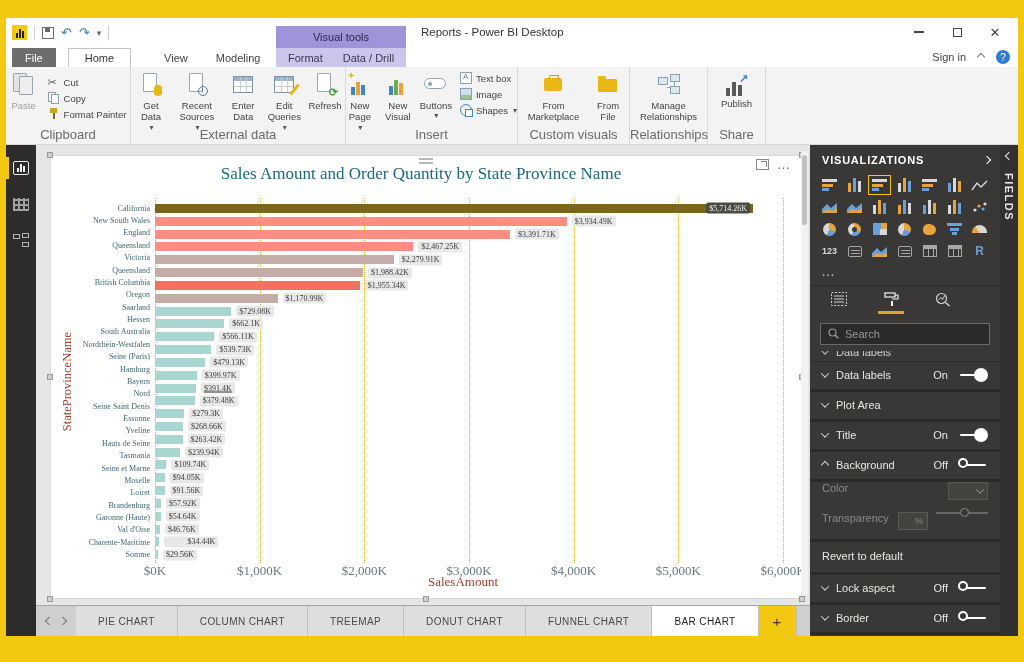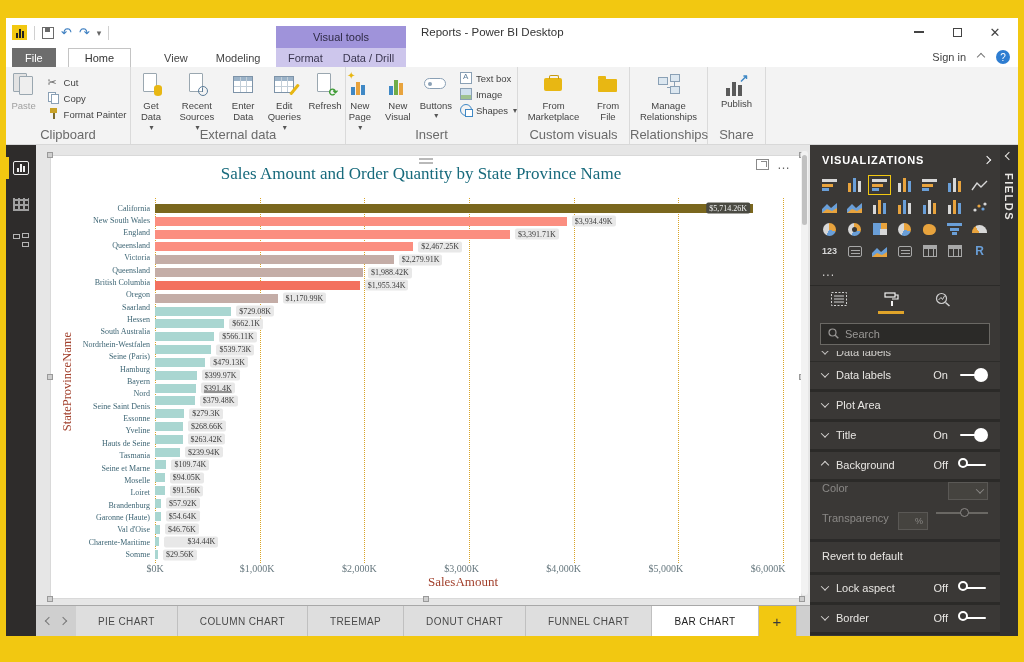--- a/index.html
+++ b/index.html
@@ -123,21 +123,21 @@
   .ylab-wrap{width:16px;flex:none;display:flex;align-items:center;justify-content:center}
   .ylab{transform:rotate(180deg);writing-mode:vertical-rl;font-size:12.5px;color:#a13f2b}
   .cats{width:80px;flex:none;display:flex;flex-direction:column}
   .cat{flex:1;display:flex;align-items:center;justify-content:flex-end;padding-right:5px;font-size:8px;color:#3d6574;white-space:nowrap}
   .plot{flex:1;position:relative;display:flex;flex-direction:column}
   .grid{position:absolute;top:-4px;bottom:-2px;width:0;border-left:1px dotted #d9a427}
   .brow{flex:1;display:flex;align-items:center;position:relative;z-index:1}
   .bar{height:9px;border-radius:0}
   .pill{position:absolute;top:50%;transform:translateY(-50%);font-size:8px;background:#e8e8e8;color:#3a3a3a;padding:0.5px 3px;border-radius:2px;white-space:nowrap;line-height:10px}
   .pill.inside{transform:translate(-100%,-50%);background:#4a4a42;color:#f2f2f2}
-  .ticks{flex:none;height:13px;position:relative;margin-left:96px;margin-right:15px;font-size:10px;color:#67787f}
+  .ticks{flex:none;height:13px;position:relative;margin-left:96px;margin-right:0;font-size:13px;color:#67787f}
   .tick{position:absolute;top:2px;transform:translateX(-50%);white-space:nowrap}
   .xlab{flex:none;height:20px;text-align:center;font-size:13px;color:#a13f2b;padding-left:84px}
 
   
   .tabbar{position:absolute;left:0;right:0;bottom:0;height:31px;background:#cfcfcf;border-top:1px solid #a8a8a8;display:flex;align-items:stretch;font-size:10px;color:#4a4a4a}
   .tab-nav{display:flex;align-items:center;gap:8px;padding:0 10px;color:#777}
   .ptab{display:flex;align-items:center;padding:0 22px;background:#dedede;border-right:1px solid #c0c0c0;letter-spacing:.4px;white-space:nowrap}
   .ptab.active{background:#fff;color:#222}
   .ptab.add{background:#f2c811;color:#3a3a3a;font-size:15px;padding:0 14px}
 

